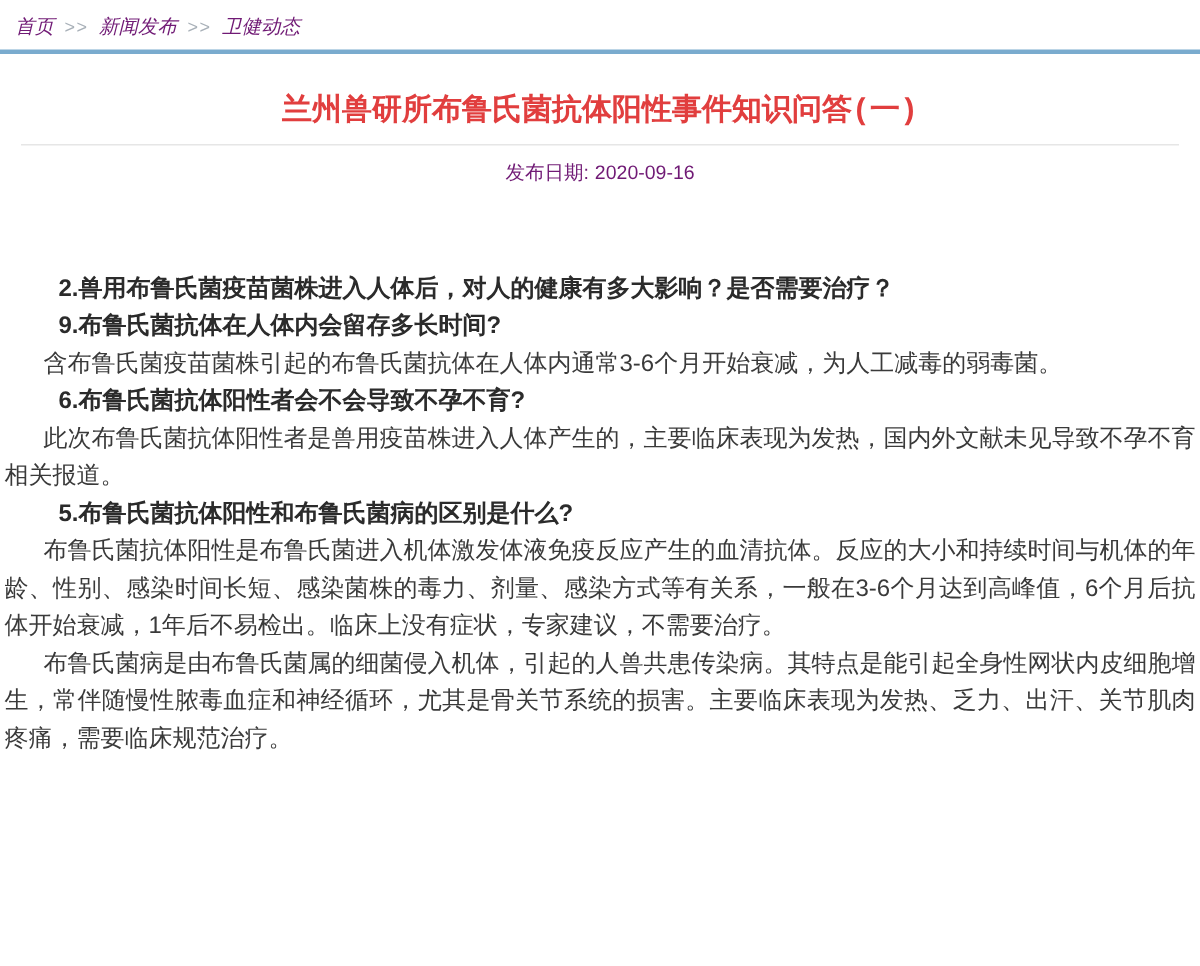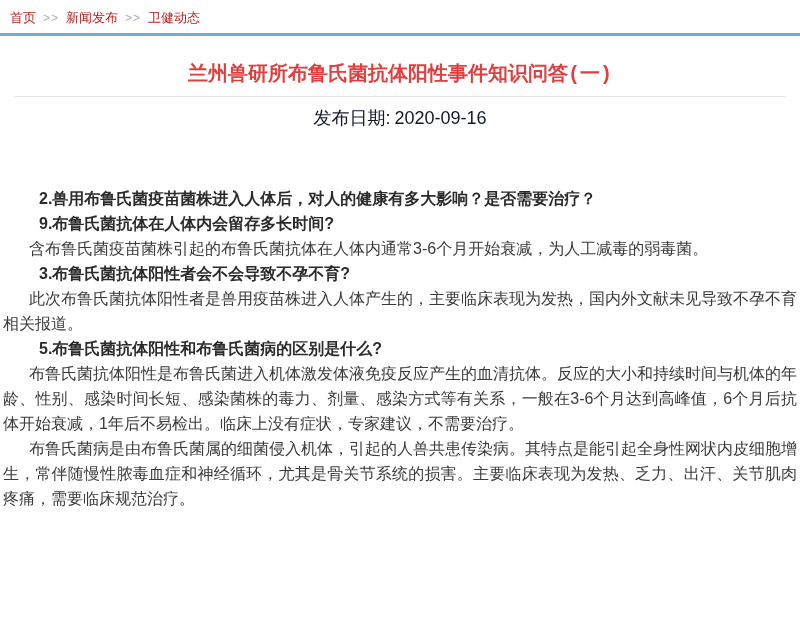--- a/index.html
+++ b/index.html
@@ -16,23 +16,24 @@
     color:#3a3a3a;
   }
   
   .breadcrumb{
     padding:9px 10px 6px 10px;
     font-size:13px;
     color:#9aa3ad;
     white-space:nowrap;
   }
   .breadcrumb a{
-    color:#b91c1c;
+    color:#701a75;
     text-decoration:none;
     cursor:pointer;
+    font-style:italic;
   }
   .breadcrumb .sep{
     color:#a8b0b8;
     margin:0 7px;
     font-size:12px;
     letter-spacing:1px;
   }
   .accent-bar{
     height:3px;
     background:var(--accent-blue);
@@ -50,22 +51,22 @@
   }
   .title-divider{
     border:none;
     border-top:1px solid #e6e6e6;
     margin:9px 14px 0 14px;
     height:0;
   }
   .publish-date{
     margin-top:9px;
     text-align:center;
-    font-size:18px;
-    color:#0f172a;
+    font-size:13px;
+    color:#701a75;
   }
   .publish-date .pd-label{margin-right:4px;}
   
   .article-body{
     margin-top:56px;
     padding:0 3px;
     font-size:16px;
     line-height:25px;
     text-align:justify;
   }
@@ -107,21 +108,21 @@
   <div class="qa-section gap-before">
     <h3 class="qa-question">2.兽用布鲁氏菌疫苗菌株进入人体后，对人的健康有多大影响？是否需要治疗？</h3>
   </div>
 
   <div class="qa-section">
     <h3 class="qa-question">9.布鲁氏菌抗体在人体内会留存多长时间?</h3>
     <p class="qa-answer">含布鲁氏菌疫苗菌株引起的布鲁氏菌抗体在人体内通常3-6个月开始衰减，为人工减毒的弱毒菌。</p>
   </div>
 
   <div class="qa-section">
-    <h3 class="qa-question">3.布鲁氏菌抗体阳性者会不会导致不孕不育?</h3>
+    <h3 class="qa-question">6.布鲁氏菌抗体阳性者会不会导致不孕不育?</h3>
     <p class="qa-answer">此次布鲁氏菌抗体阳性者是兽用疫苗株进入人体产生的，主要临床表现为发热，国内外文献未见导致不孕不育相关报道。</p>
   </div>
 
   <div class="qa-section">
     <h3 class="qa-question">5.布鲁氏菌抗体阳性和布鲁氏菌病的区别是什么?</h3>
     <p class="qa-answer">布鲁氏菌抗体阳性是布鲁氏菌进入机体激发体液免疫反应产生的血清抗体。反应的大小和持续时间与机体的年龄、性别、感染时间长短、感染菌株的毒力、剂量、感染方式等有关系，一般在3-6个月达到高峰值，6个月后抗体开始衰减，1年后不易检出。临床上没有症状，专家建议，不需要治疗。</p>
     <p class="qa-answer">布鲁氏菌病是由布鲁氏菌属的细菌侵入机体，引起的人兽共患传染病。其特点是能引起全身性网状内皮细胞增生，常伴随慢性脓毒血症和神经循环，尤其是骨关节系统的损害。主要临床表现为发热、乏力、出汗、关节肌肉疼痛，需要临床规范治疗。</p>
   </div>
 
 </div>

